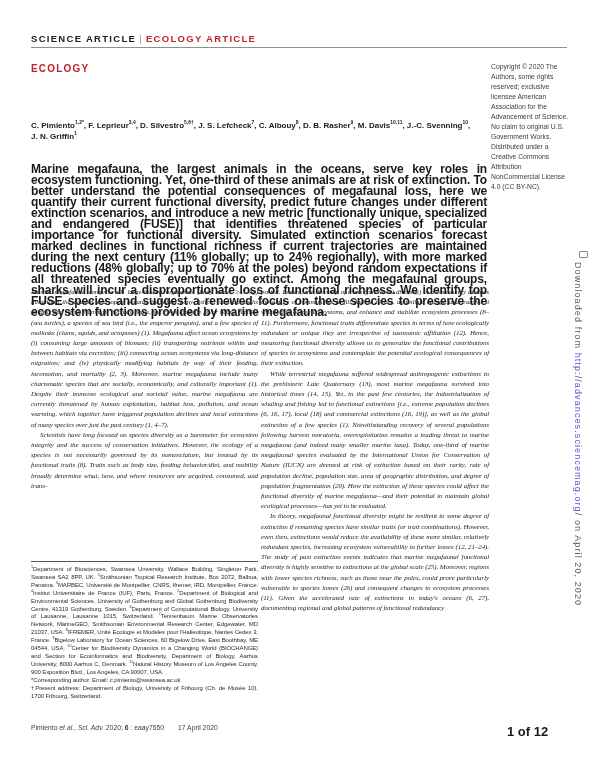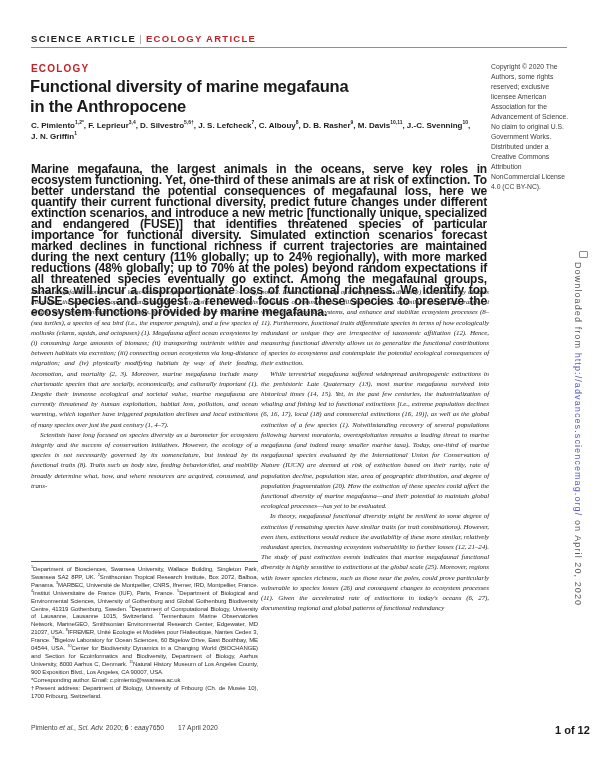--- a/index.html
+++ b/index.html
@@ -33,38 +33,34 @@
   .para { margin:0;font-style:italic; }
   .para.indent { text-indent:9px; }
 
   .footnotes { position:absolute; left:31px; top:561px; width:227px; border-top:1px solid #555; padding-top:4px; font-size:6px; letter-spacing:-0.1px; line-height:7.9px; text-align:justify; color:#2e2e2e; }
   .footnotes p { margin:0; }
 
   .footer { position:absolute; left:31px; top:724px; font-size:6.8px; color:#3f3f3f; white-space:nowrap; }
   .footer .it { font-style:italic; }
   .footer .vol { font-weight:bold; }
   .footer .date { margin-left:14px; }
-  .pageno { position:absolute; left:507px; top:724px; font-size:11px; font-weight:bold; color:#1a1a1a;margin-left:48px; }
+  .pageno { position:absolute; left:507px; top:724px; font-size:13px; font-weight:bold; color:#1a1a1a; }
 </style>
 </head>
 <body>
 
 <div class="page">
 
   <div class="masthead">
     <span class="journal">SCIENCE ARTICLE</span><span class="sep">|</span><span class="atype">ECOLOGY ARTICLE</span>
   </div>
   <div class="rule-top"></div>
 
   <div class="eyebrow">ECOLOGY</div>
 
-  <h1 class="title">
-    <span>Functional diversity of marine megafauna</span><br>
-    <span>in the Anthropocene</span>
-  </h1>
 
   <div class="authors">C. Pimiento<sup>1,2*</sup>, F. Leprieur<sup>3,4</sup>, D. Silvestro<sup>5,6†</sup>, J. S. Lefcheck<sup>7</sup>, C. Albouy<sup>8</sup>, D. B. Rasher<sup>9</sup>, M. Davis<sup>10,11</sup>, J.-C. Svenning<sup>10</sup>, J. N. Griffin<sup>1</sup></div>
 
   <p class="abstract">Marine megafauna, the largest animals in the oceans, serve key roles in ecosystem functioning. Yet, one-third of these animals are at risk of extinction. To better understand the potential consequences of megafaunal loss, here we quantify their current functional diversity, predict future changes under different extinction scenarios, and introduce a new metric [functionally unique, specialized and endangered (FUSE)] that identifies threatened species of particular importance for functional diversity. Simulated extinction scenarios forecast marked declines in functional richness if current trajectories are maintained during the next century (11% globally; up to 24% regionally), with more marked reductions (48% globally; up to 70% at the poles) beyond random expectations if all threatened species eventually go extinct. Among the megafaunal groups, sharks will incur a disproportionate loss of functional richness. We identify top FUSE species and suggest a renewed focus on these species to preserve the ecosystem functions provided by marine megafauna.</p>
 
   <div class="copyright">Copyright © 2020 The Authors, some rights reserved; exclusive licensee American Association for the Advancement of Science. No claim to original U.S. Government Works. Distributed under a Creative Commons Attribution NonCommercial License 4.0 (CC BY-NC).</div>
 
   <div class="annot"></div>
   <div class="vnote">
     <span>Downloaded from </span><span class="url">http://advances.sciencemag.org/</span><span> on April 20, 2020</span>

